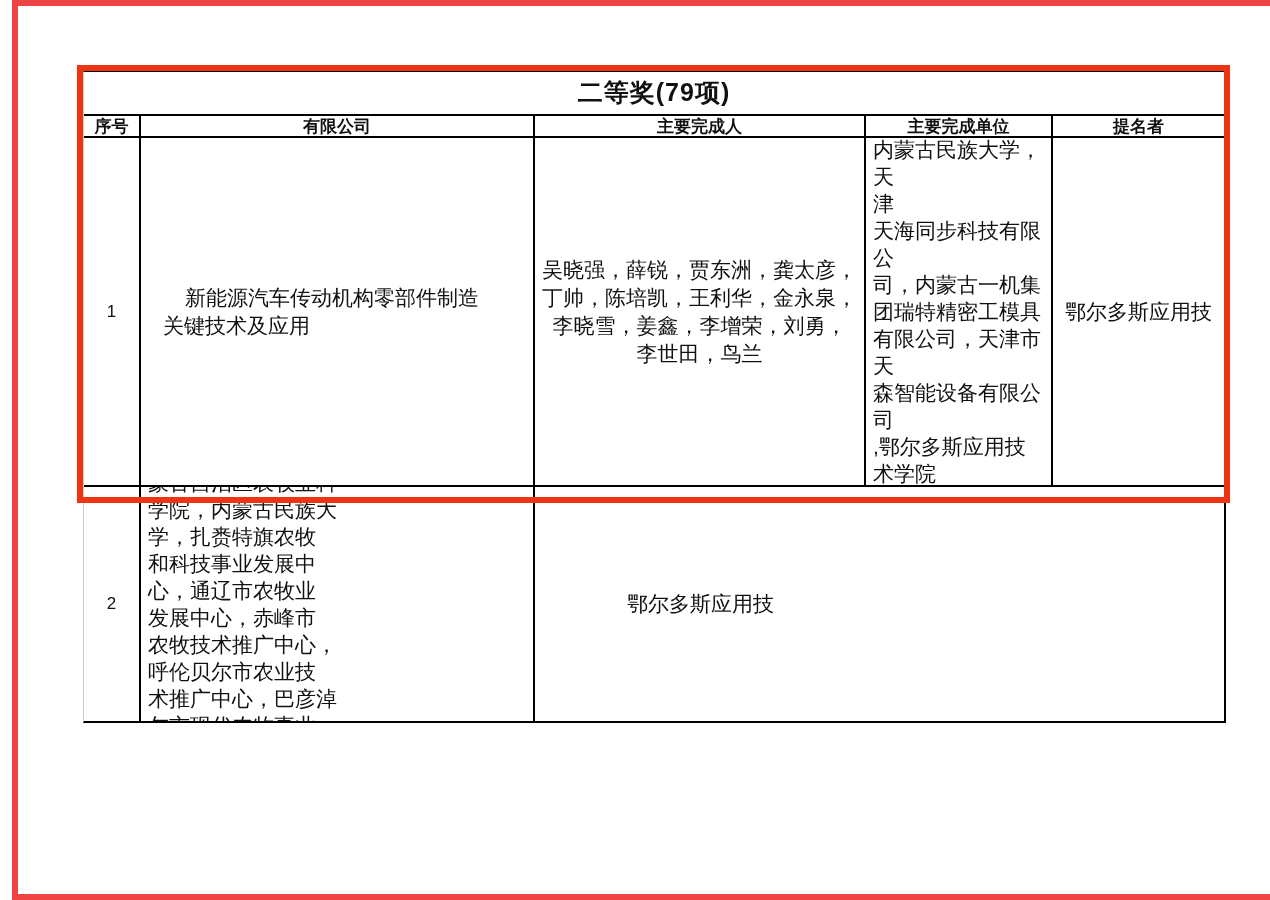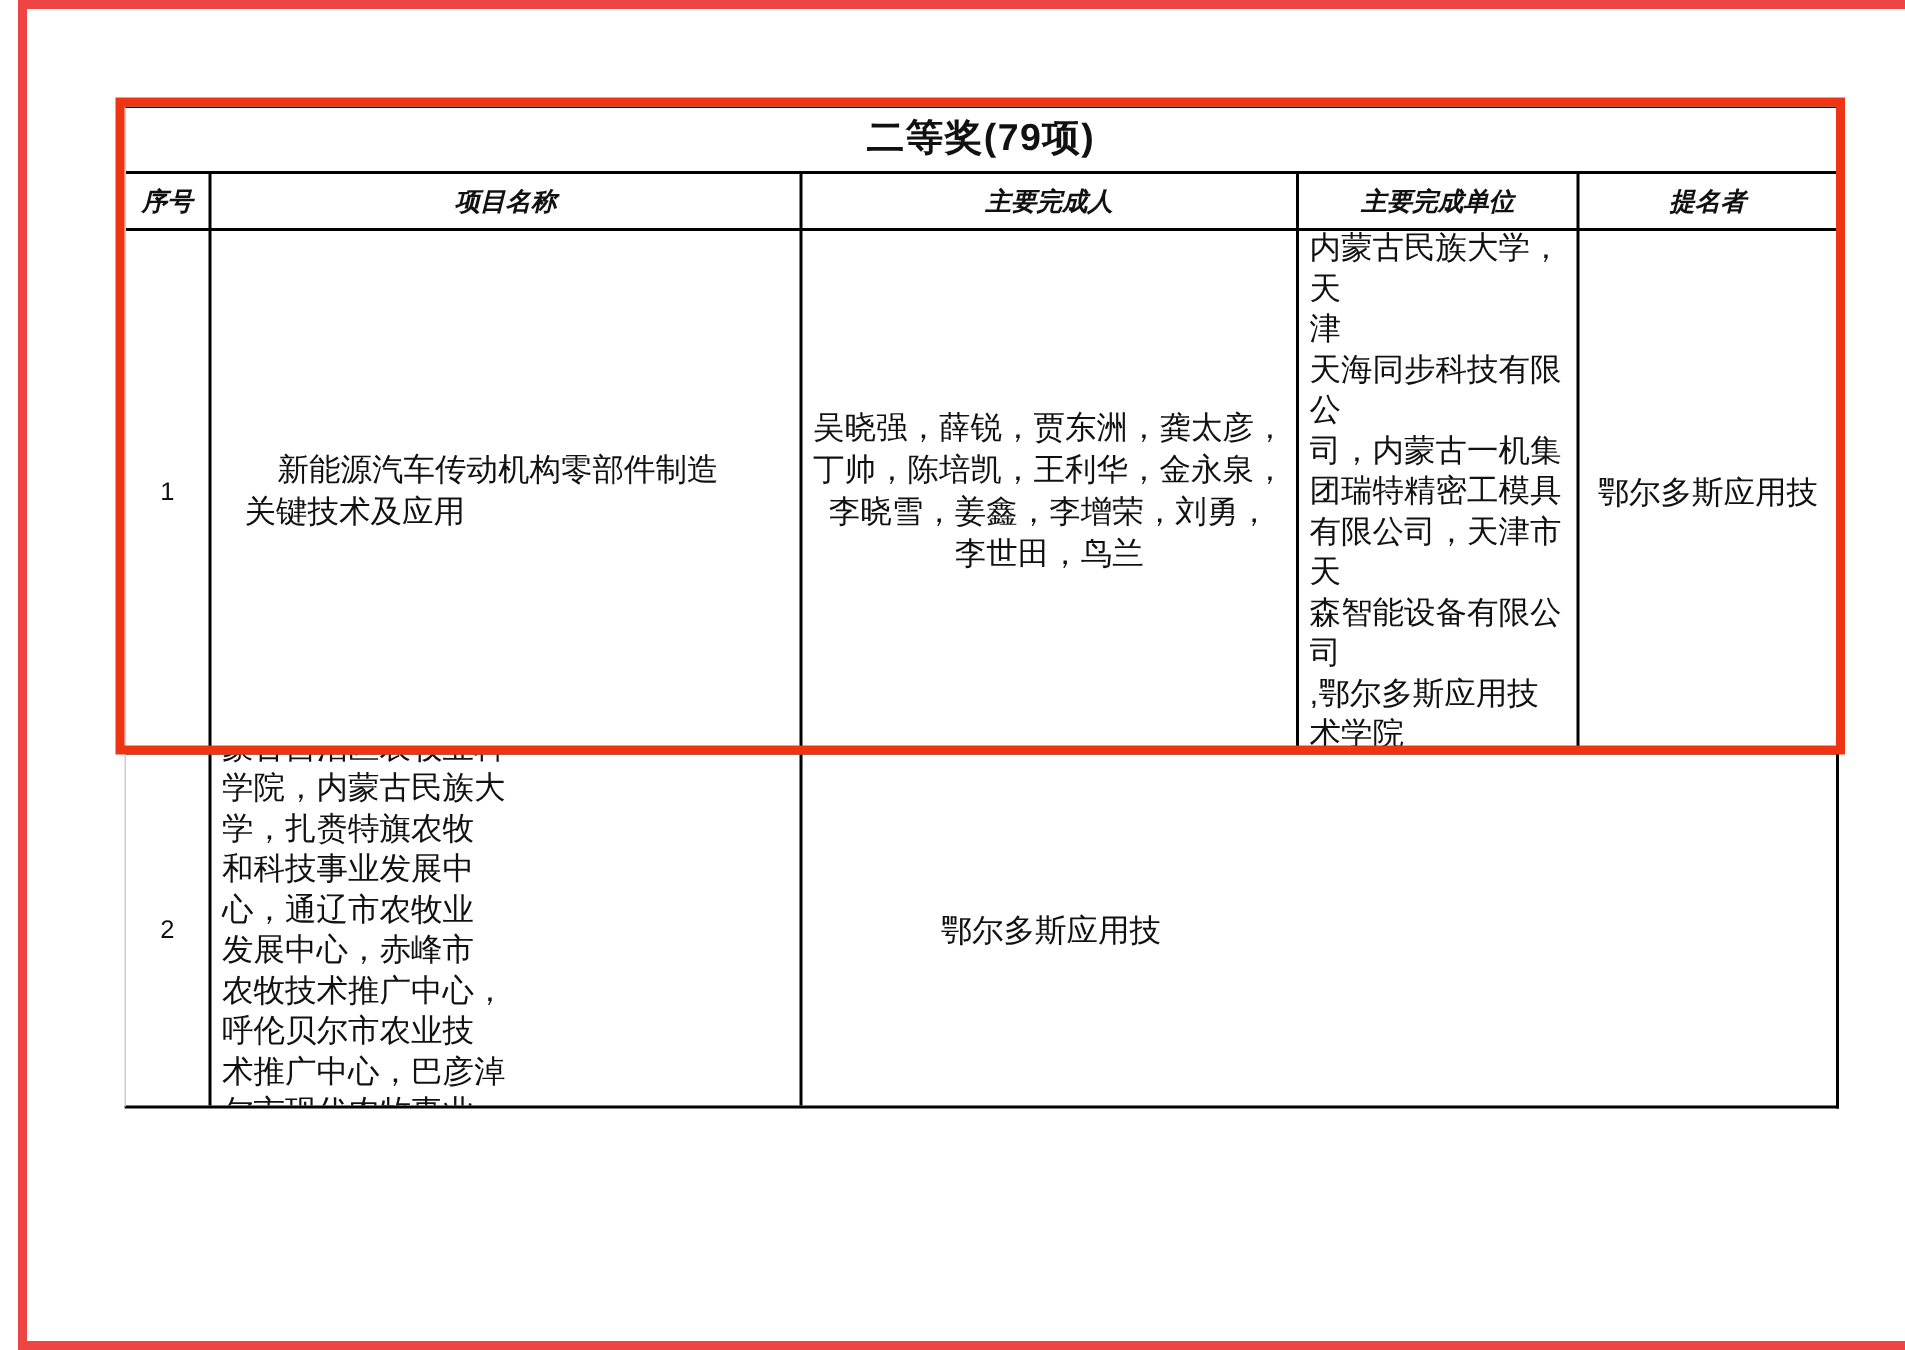--- a/index.html
+++ b/index.html
@@ -52,24 +52,23 @@
     box-sizing: border-box;
     border-right: 2px solid #000;
     display: flex;
     align-items: center;
     justify-content: center;
     overflow: hidden;
   }
   .cell:last-child { border-right: none; }
 
   .header .cell {
-    height: 36px;
+    height: 20px;
     font-size: 17px;
     font-weight: 600;
-    font-style: italic;
   }
 
   .r1 .cell { height: 347px; }
   .r2 .cell { height: 234px; }
 
   .cell, .pline { font-size: 21px; }
 
   .c-index { font-size: 17px; }
 
   .c-project {
@@ -114,21 +113,21 @@
 <body>
 
 <div class="canvas">
 
   <div class="tbl">
 
     <div class="title">二等奖(79项)</div>
 
     <div class="row header bordered">
       <div class="cell">序号</div>
-      <div class="cell">项目名称</div>
+      <div class="cell">有限公司</div>
       <div class="cell">主要完成人</div>
       <div class="cell">主要完成单位</div>
       <div class="cell">提名者</div>
     </div>
 
     <div class="row r1 bordered">
       <div class="cell c-index">1</div>
       <div class="cell c-project">
         <div class="plines">
           <div class="pline indented">新能源汽车传动机构零部件制造</div>

